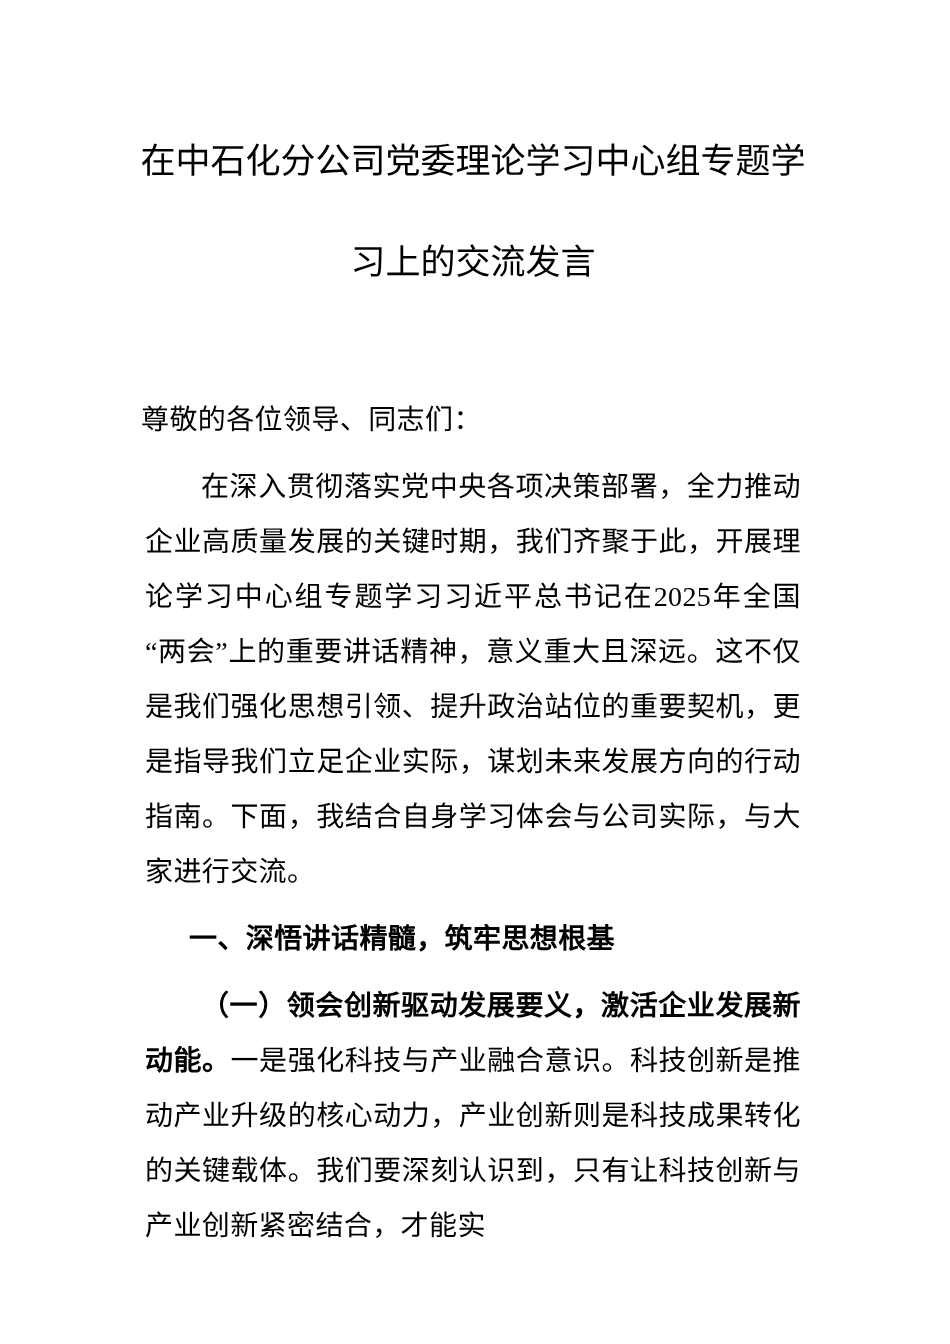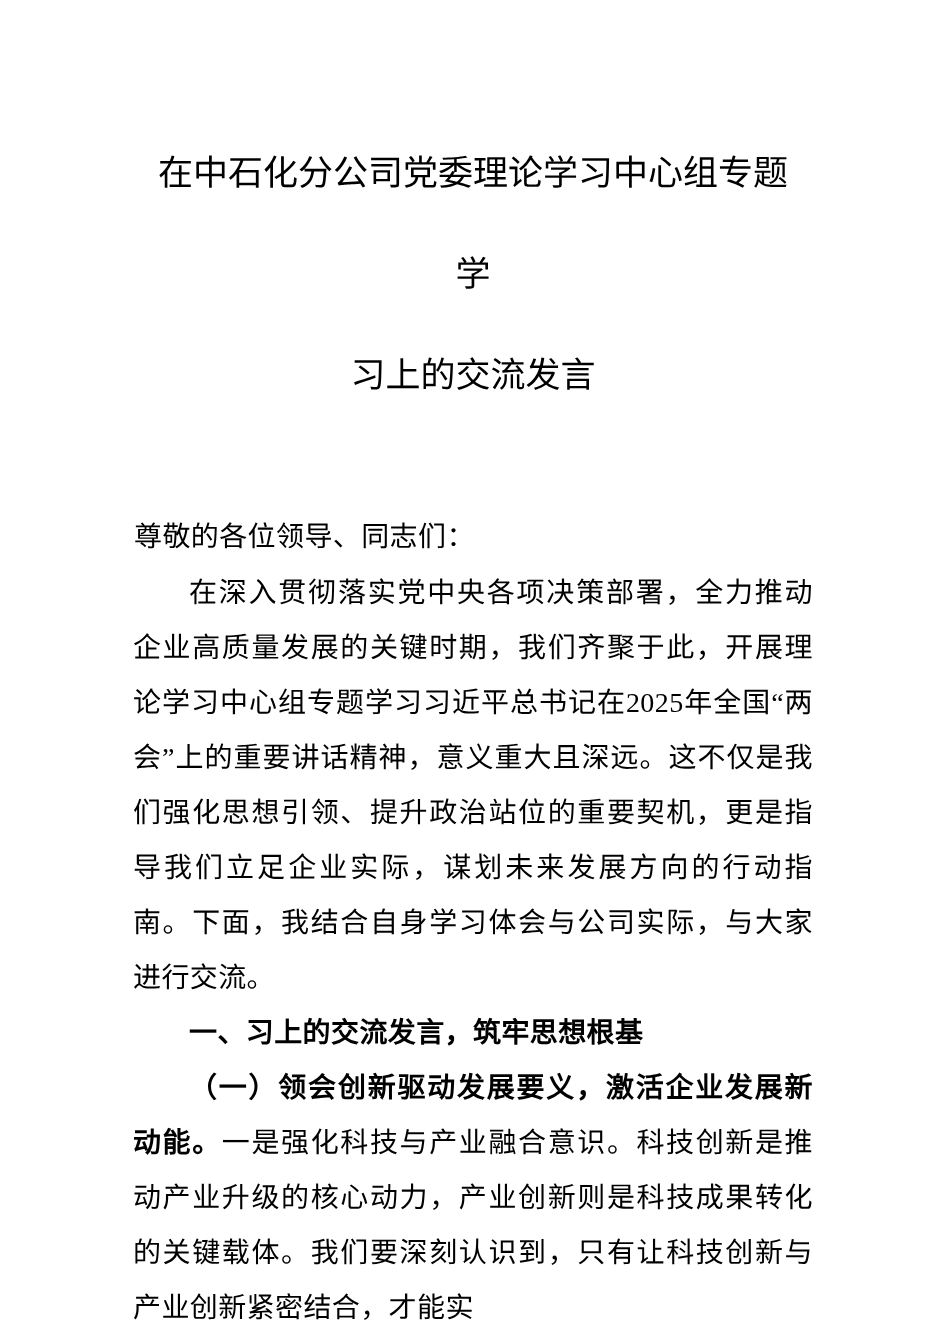--- a/index.html
+++ b/index.html
@@ -28,44 +28,44 @@
 
   
   .doc-title {
     font-family: "Liberation Sans", "DejaVu Sans", sans-serif;
     font-size: 35px;
     font-weight: 400;
     line-height: 101px;
     color: #000000;
     text-align: center;
     letter-spacing: 0px;
-    margin: 12px;
+    margin: 0;
     padding-top: 110px;
     white-space: pre-line;
   }
 
   
   .salutation {
     font-family: "Liberation Serif", "DejaVu Serif", serif;
     font-size: 28px;
     line-height: 55px;
     color: #000000;
-    margin: 1px;
+    margin: 8px;
     padding-top: 72px;
     text-align: justify;
     text-justify: inter-character;
     letter-spacing: 0.4px;
   }
 
   .para {
     font-family: "Liberation Serif", "DejaVu Serif", serif;
     font-size: 28px;
     line-height: 55px;
     color: #000000;
-    margin: 0;
+    margin: 12px;
     text-indent: 2em;
     text-align: justify;
     text-justify: inter-character;
     letter-spacing: 0.4px;
   }
 
   
   .heading-1 {
     font-family: "Liberation Serif", "DejaVu Serif", serif;
     font-size: 28px;
@@ -94,20 +94,20 @@
 
   <div class="doc-body">
 
     <h1 class="doc-title"><span>在中石化分公司党委理论学习中心组专题学
 习上的交流发言</span></h1>
 
     <p class="salutation">尊敬的各位领导、同志们：</p>
 
     <p class="para">在深入贯彻落实党中央各项决策部署，全力推动企业高质量发展的关键时期，我们齐聚于此，开展理论学习中心组专题学习习近平总书记在2025年全国“两会”上的重要讲话精神，意义重大且深远。这不仅是我们强化思想引领、提升政治站位的重要契机，更是指导我们立足企业实际，谋划未来发展方向的行动指南。下面，我结合自身学习体会与公司实际，与大家进行交流。</p>
 
-    <p class="heading-1">一、习上的交流发言，筑牢思想根基</p>
+    <p class="heading-1">一、深悟讲话精髓，筑牢思想根基</p>
 
 
     <p class="para mixed"><span class="heading-2-inline">（一）领会创新驱动发展要义，激活企业发展新动能。</span><span>一是强化科技与产业融合意识。科技创新是推动产业升级的核心动力，产业创新则是科技成果转化的关键载体。我们要深刻认识到，只有让科技创新与产业创新紧密结合，才能实</span></p>
 
   </div>
 
 </div>
 
 </body></html>

